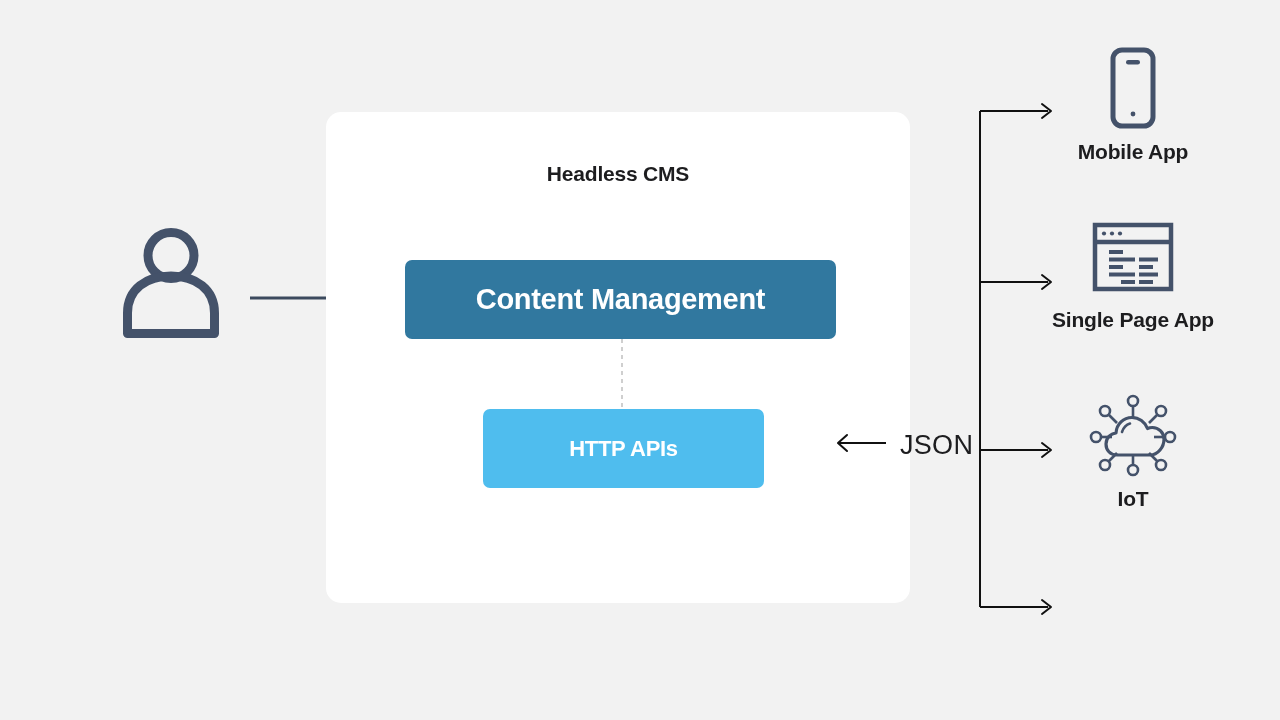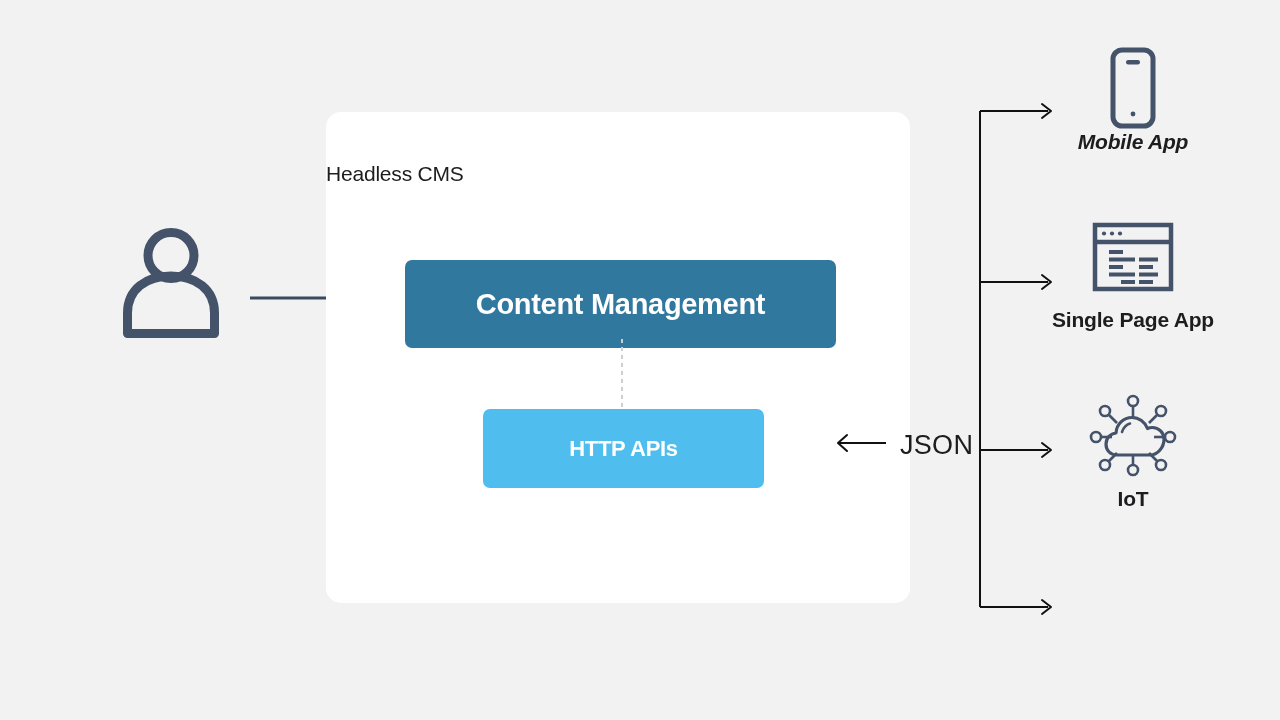--- a/index.html
+++ b/index.html
@@ -56,41 +56,41 @@
     width: 584px;
     height: 491px;
     background: #ffffff;
     border-radius: 15px;
   }
   .cms-title {
     position: absolute;
     top: 50px;
     left: 0;
     width: 100%;
-    text-align: left;
+    text-align: center;
     font-size: 21px;
-    font-weight: normal;
+    font-weight: bold;
     color: #1d1d1f;
     letter-spacing: -0.2px;
   }
   .box {
     position: absolute;
     display: flex;
     align-items: center;
     justify-content: center;
     border-radius: 7px;
     color: #ffffff;
     font-weight: bold;
     letter-spacing: -0.3px;
   }
   .box-content-management {
     left: 79px;
     top: 148px;
     width: 431px;
-    height: 88px;
+    height: 79px;
     background: #31789f;
     font-size: 29px;
   }
   .box-http-apis {
     left: 157px;
     top: 297px;
     width: 281px;
     height: 79px;
     background: #4fbdee;
     font-size: 22px;
@@ -139,21 +139,21 @@
     display: block;
     margin: 0 auto;
   }
   .channel-label {
     font-size: 21px;
     font-weight: bold;
     color: #1d1d1f;
     letter-spacing: -0.2px;
   }
   .channel-mobile      { left: 1003px; top: 46px; }
-  .channel-mobile .channel-label      { margin-top: 0; font-style: italic; }
+  .channel-mobile .channel-label      { margin-top: 10px; }
   .channel-spa         { left: 1003px; top: 222px; }
   .channel-spa .channel-label         { margin-top: 16px; }
   .channel-iot         { left: 1003px; top: 393px; }
   .channel-iot .channel-label         { margin-top: 8px; }
   .channel-social      { left: 1003px; top: 550px; }
   .channel-social .channel-label      { margin-top: 10px; }
 </style>
 </head>
 <body>
 

